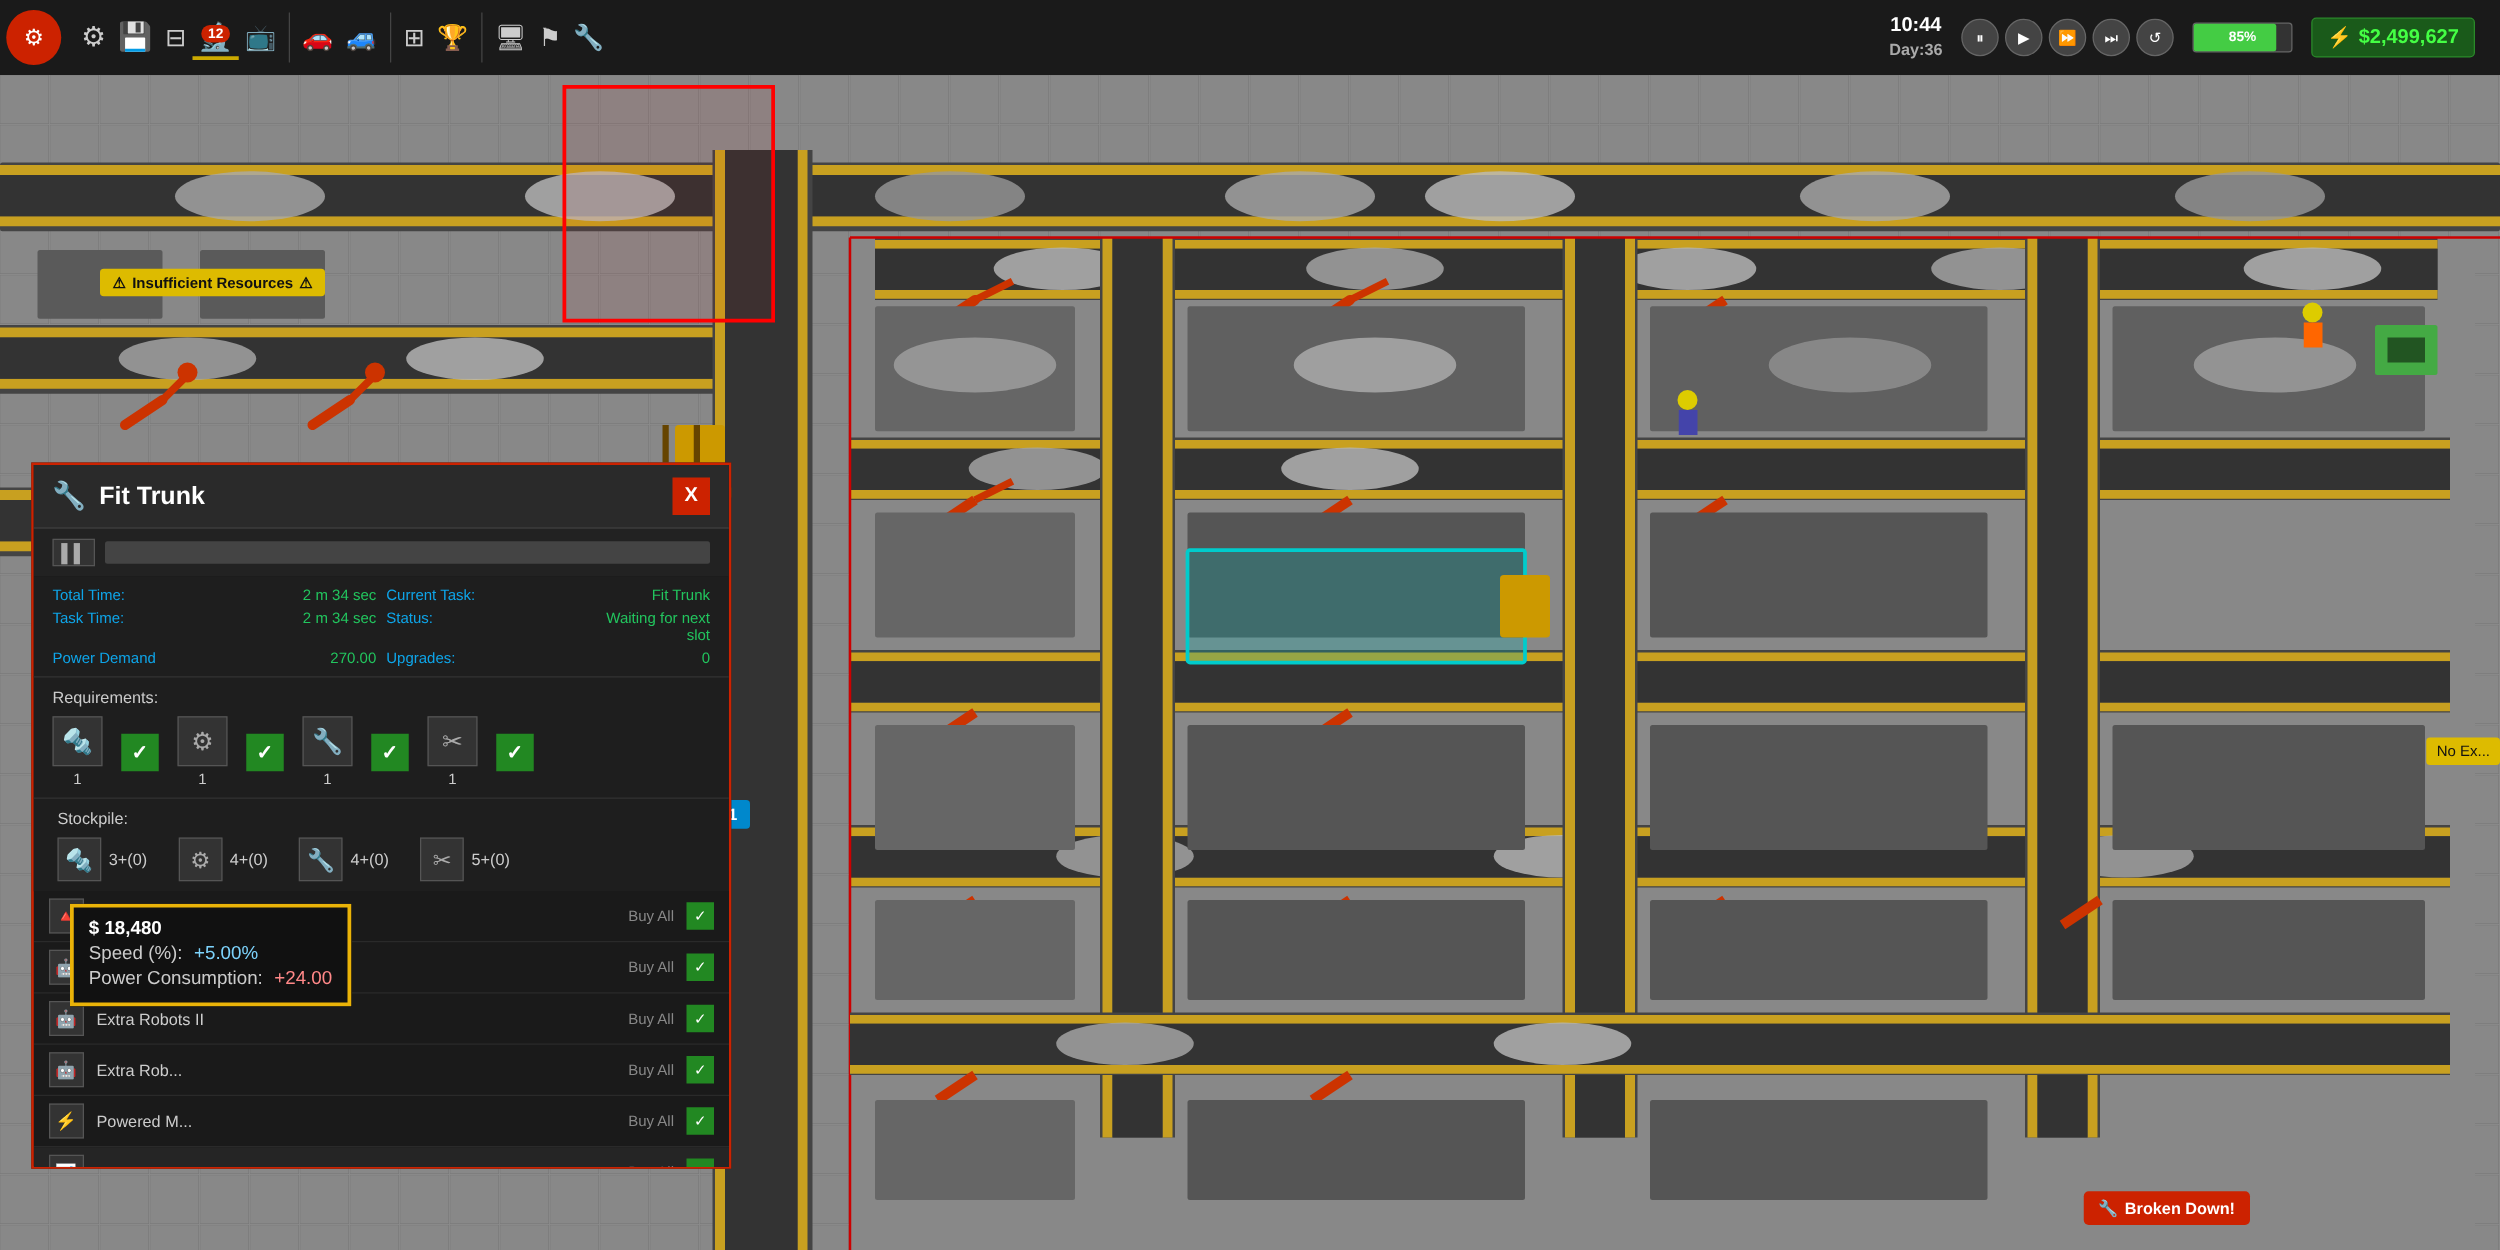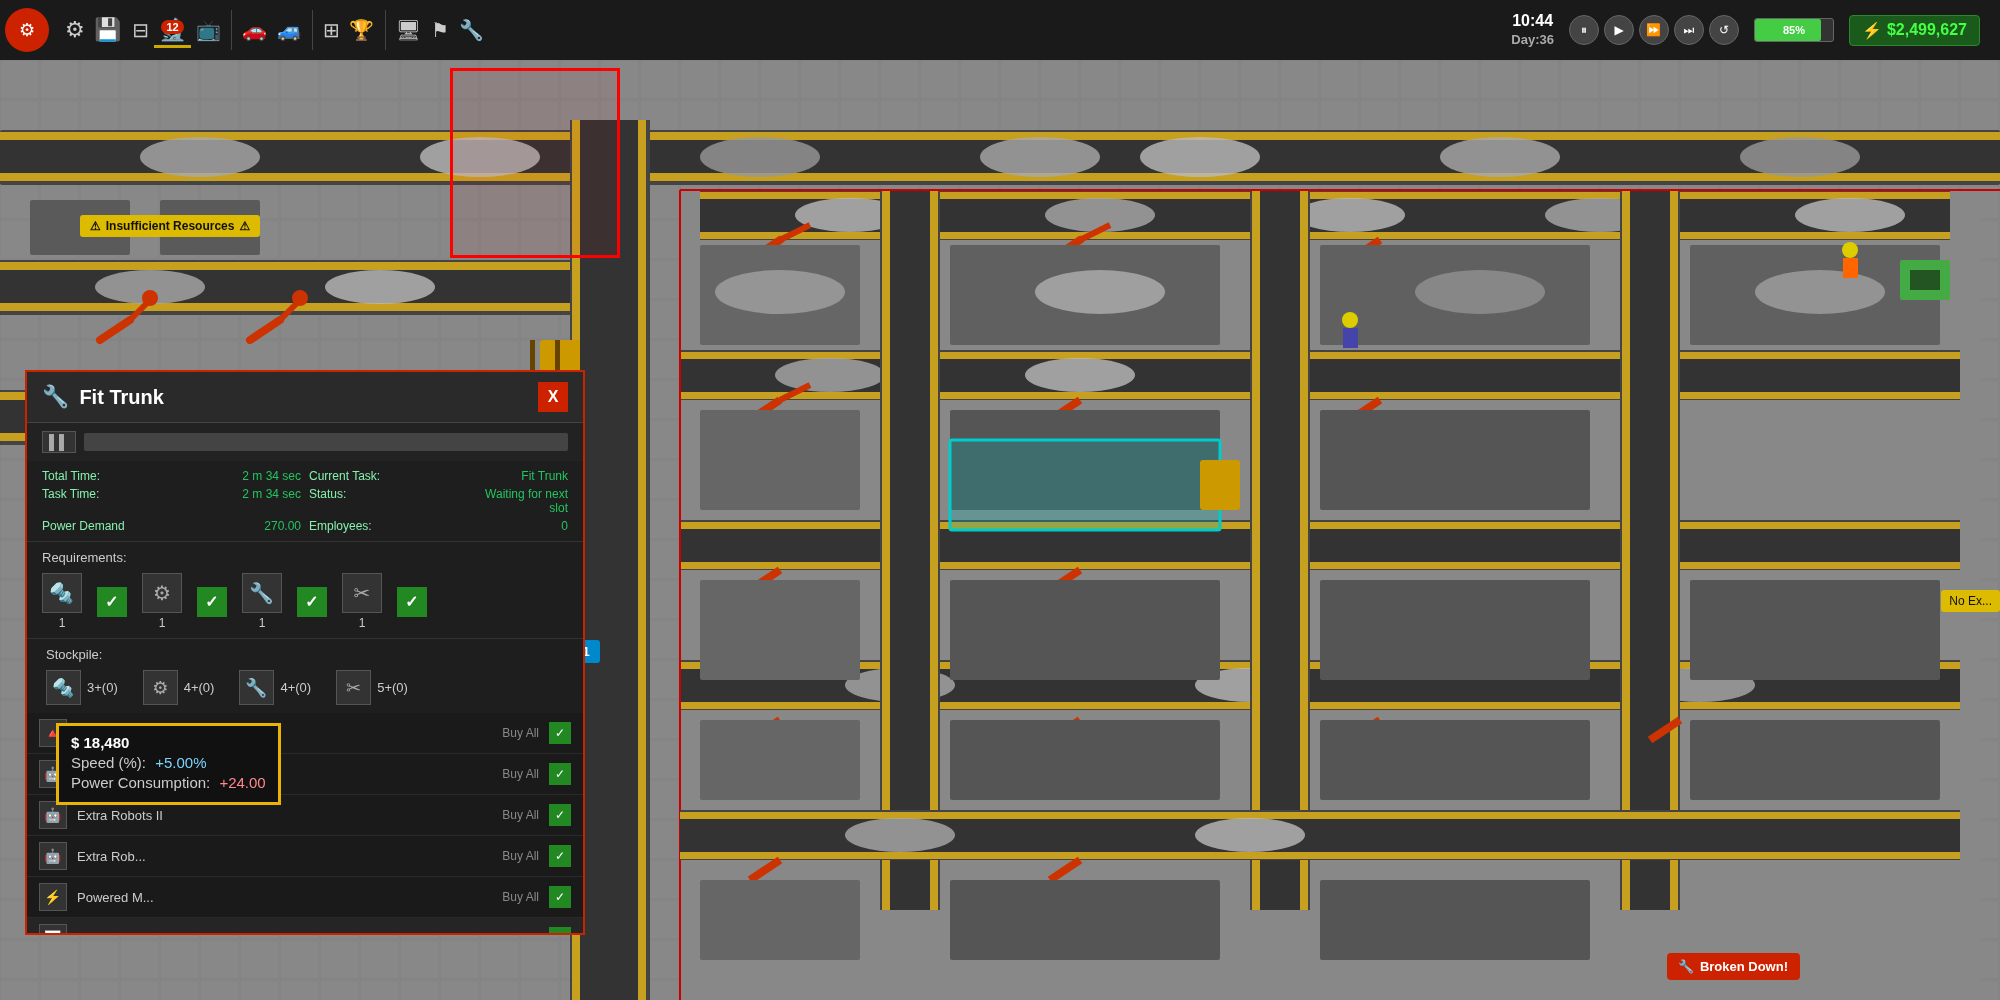--- a/index.html
+++ b/index.html
@@ -295,21 +295,21 @@
       border-radius: 2px;
       overflow: hidden;
     }
 
     .progress-bar-inner {
       height: 100%;
       background: #555;
       width: 0%;
     }
 
-    .stat-label { color: #86efac; }
+    .stat-label { color: #0ea5e9; }
     .stat-value { color: #22c55e; text-align: right; }
 
     .panel-stats-grid {
       display: grid;
       grid-template-columns: 150px 1fr 150px 1fr;
       gap: 4px 8px;
       padding: 8px 15px;
       font-size: 12px;
       background: #1e1e1e;
       color: #ccc;
@@ -876,21 +876,21 @@
     <span class="stat-label">Current Task:</span>
     <span class="stat-value">Fit Trunk</span>
 
     <span class="stat-label">Task Time:</span>
     <span class="stat-value">2 m 34 sec</span>
     <span class="stat-label">Status:</span>
     <span class="stat-value">Waiting for next slot</span>
 
     <span class="stat-label">Power Demand</span>
     <span class="stat-value">270.00</span>
-    <span class="stat-label">Employees:</span>
+    <span class="stat-label">Upgrades:</span>
     <span class="stat-value">0</span>
   </div>
 
   <div class="requirements-section">
     <div class="section-label">Requirements:</div>
     <div class="requirements-row">
 
       <div class="req-item">
         <div class="req-icon">🔩</div>
         <span class="req-count">1</span>

